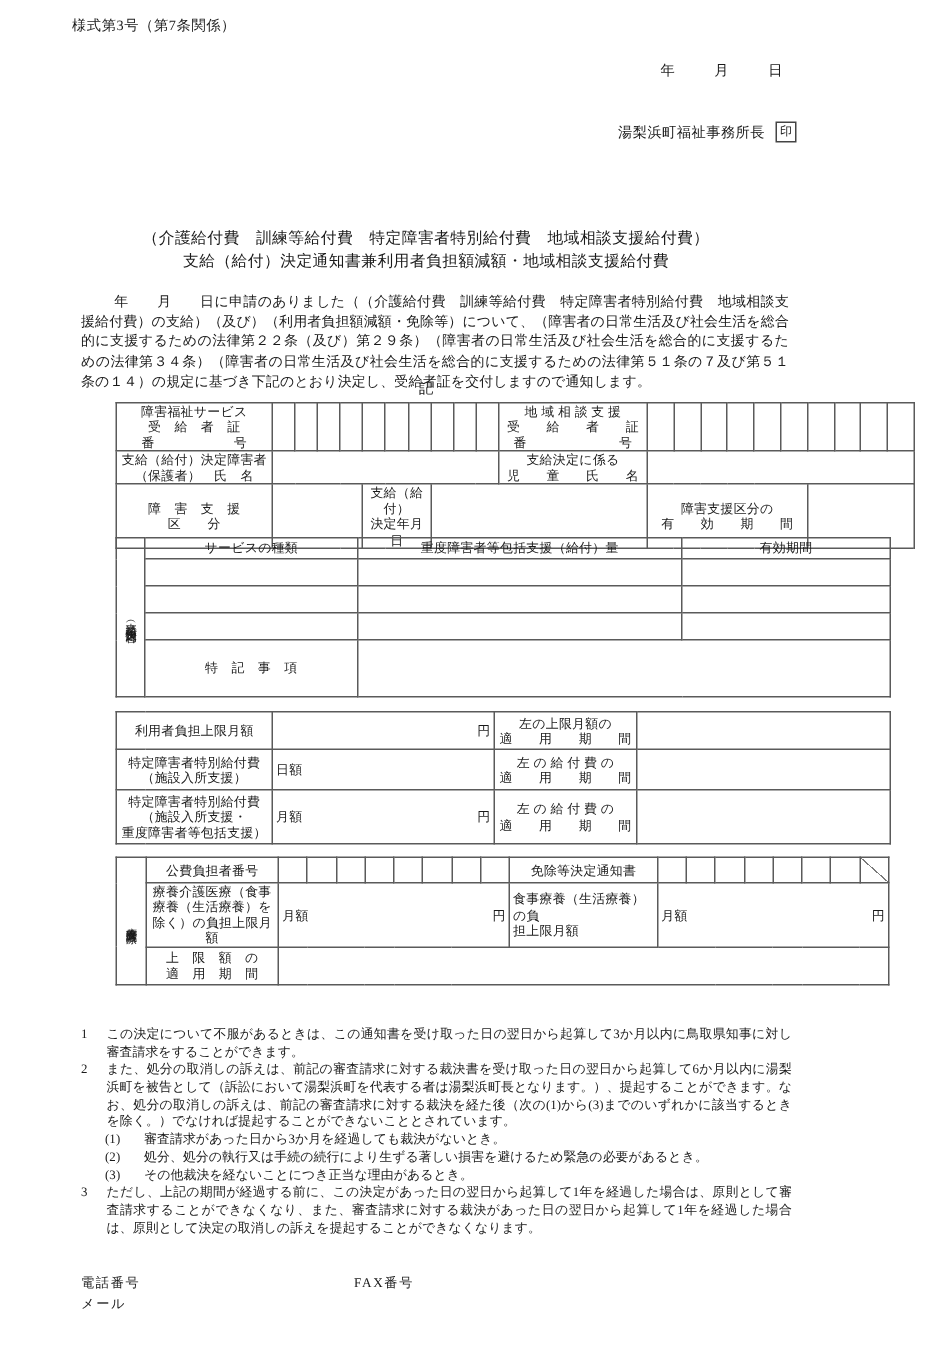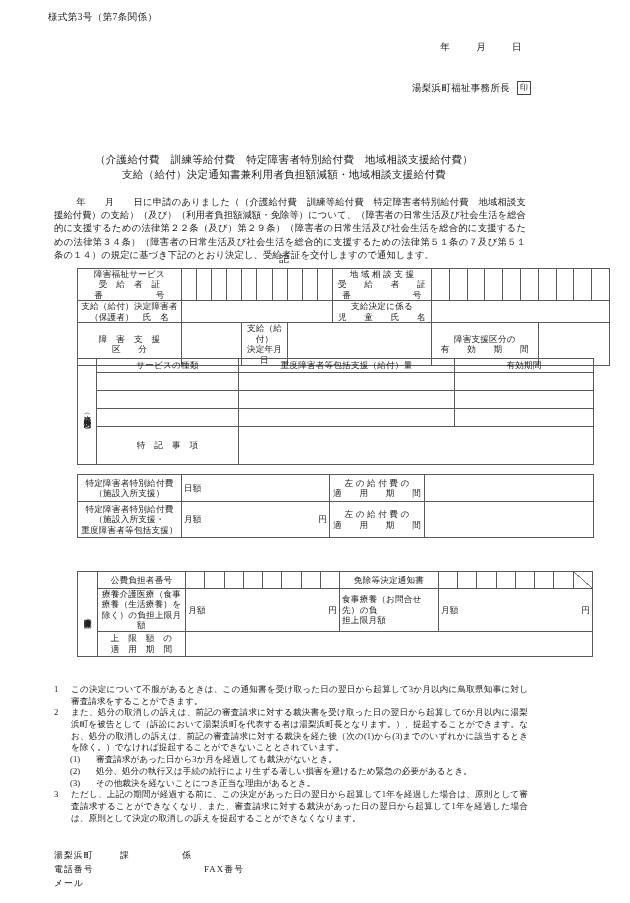--- a/index.html
+++ b/index.html
@@ -72,21 +72,21 @@
   .notice .num { width: 17px; flex: 0 0 17px; text-align: left; }
   .notice .txt { flex: 1; text-align: justify; }
   .notice .sub { display: flex; margin-left: 16px; }
   .notice .subnum { width: 26px; flex: 0 0 26px; }
   .contact-hd { margin-top: 3px; letter-spacing: 1.4px; }
   .contact { position: absolute; left: 54px; top: 849px; font-size: 8.8px; line-height: 1.58;
              letter-spacing: 1.1px; }
   .contact .row { display: flex; }
   .contact .k { width: 66px; flex: 0 0 66px; }
   .contact .k2 { width: 62px; flex: 0 0 62px; }
-  .fax { margin-left: 84px; }
+  .fax { margin-left: 116px; }
 </style>
 </head>
 <body>
 
 <div class="page">
 
   <div class="form-no">様式第3号（第7条関係）</div>
 
   <div class="date-line">
     <span class="date-y">年</span><span class="date-m">月</span><span>日</span>
@@ -237,20 +237,29 @@
 
   <table class="tbl" style="left:57px; top:474px; width:516px;">
     <colgroup>
       <col style="width:19px">
         <col style="width:85px">
         <col style="width:148px">
         <col style="width:95px">
         <col style="width:169px">
     </colgroup>
     <tbody>
+        <tr>
+      <td colspan="2" class="c" style="height:25px">利用者負担上限月額</td>
+      <td class="r"><span>円</span></td>
+      <td class="c">
+        <div>左の上限月額の</div>
+        <div>適　　用　　期　　間</div>
+      </td>
+      <td></td>
+    </tr>
     <tr>
       <td colspan="2" class="c" style="height:27px">
         <div>特定障害者特別給付費</div>
         <div>（施設入所支援）</div>
       </td>
       <td class="l"><span>日額</span></td>
       <td class="c">
         <div>左 の 給 付 費 の</div>
         <div>適　　用　　期　　間</div>
       </td>
@@ -332,21 +341,21 @@
         <div>除く）の負担上限月</div>
         <div>額</div>
       </td>
       <td colspan="8">
         <div style="display:flex; justify-content:space-between;">
           <span>月額</span>
               <span>円</span>
         </div>
       </td>
       <td class="l smaller">
-        <div>食事療養（お問合せ先）の負</div>
+        <div>食事療養（生活療養）の負</div>
         <div>担上限月額</div>
       </td>
       <td colspan="8">
         <div style="display:flex; justify-content:space-between;">
           <span>月額</span>
               <span>円</span>
         </div>
       </td>
     </tr>
     <tr>
@@ -386,25 +395,20 @@
 
     <div class="item">
       <div class="num">3</div>
       <div class="txt">ただし、上記の期間が経過する前に、この決定があった日の翌日から起算して1年を経過した場合は、原則として審査請求することができなくなり、また、審査請求に対する裁決があった日の翌日から起算して1年を経過した場合は、原則として決定の取消しの訴えを提起することができなくなります。</div>
     </div>
 
   </div>
 
   <div class="contact">
     <div class="row">
-      <span class="k">湯梨浜町</span>
-      <span class="k2">課</span>
-      <span>係</span>
-    </div>
-    <div class="row">
       <span class="k">電話番号</span>
       <span class="fax">FAX番号</span>
     </div>
     <div class="row">
       <span class="k">メール</span>
     </div>
   </div>
 
 </div>
 

